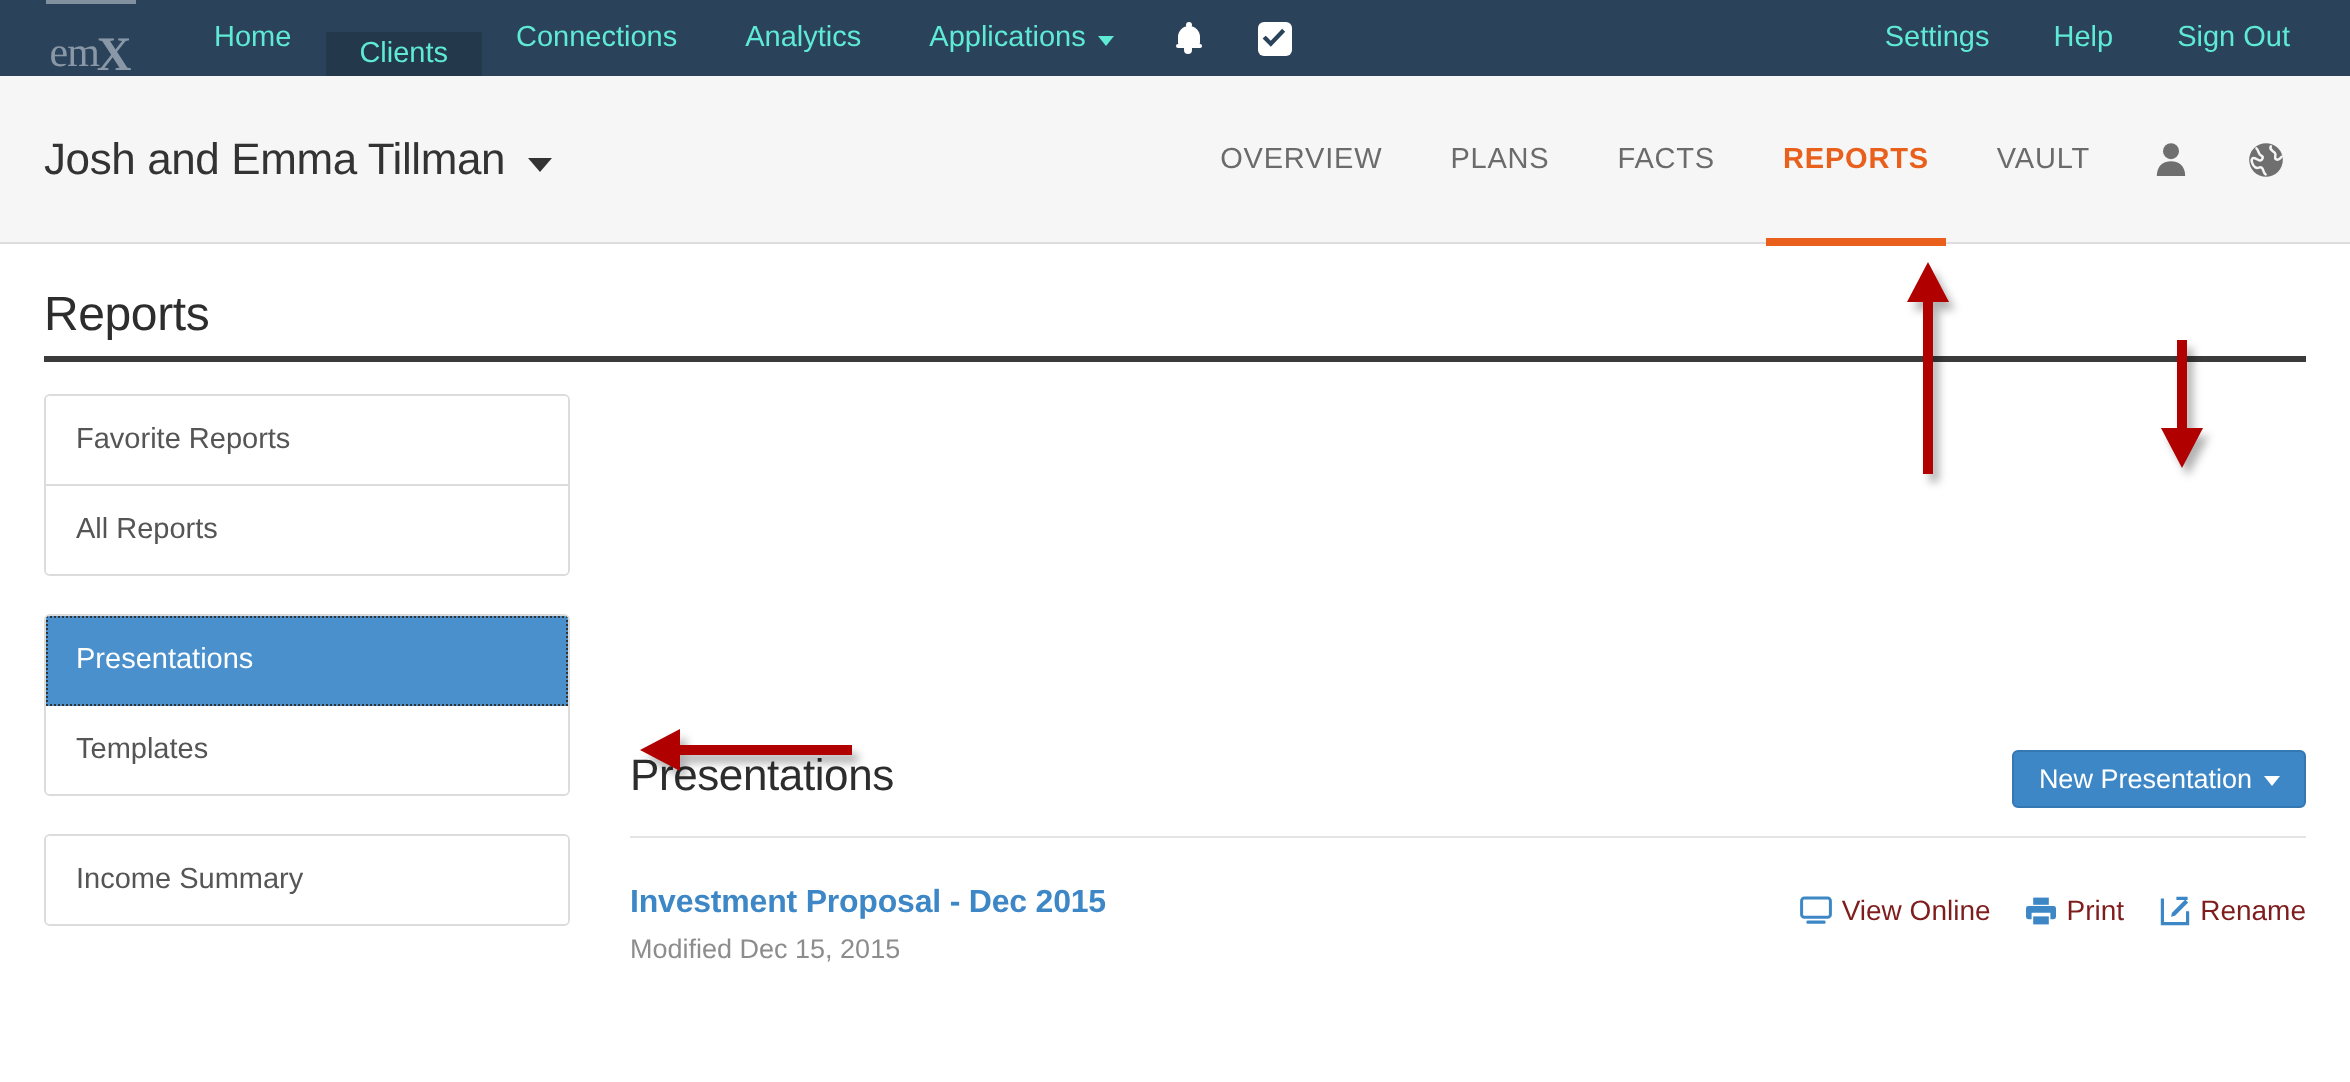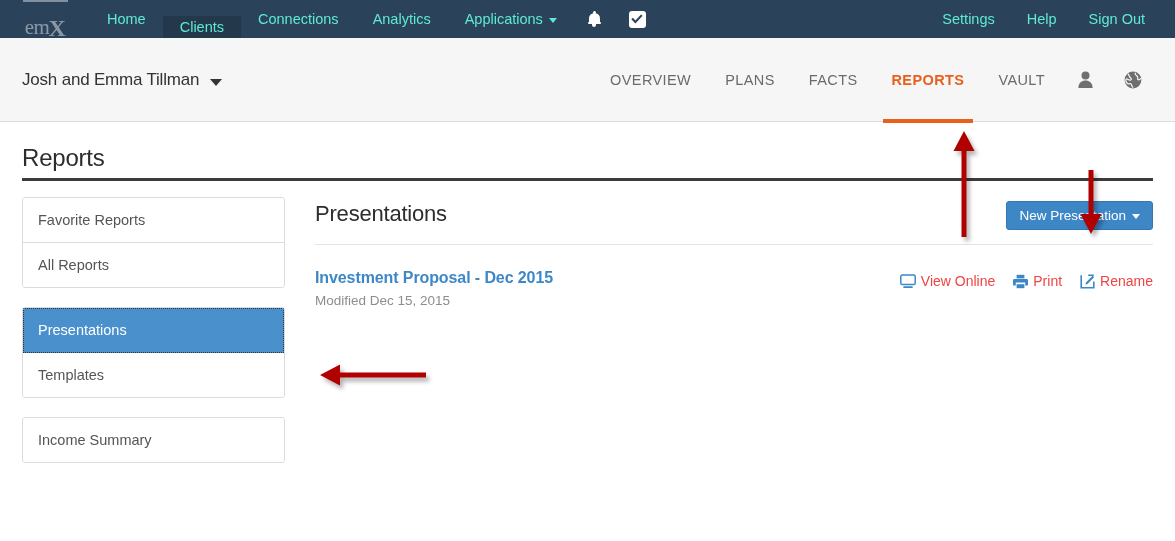--- a/index.html
+++ b/index.html
@@ -133,21 +133,21 @@
     height: 84px;
     background: #f6f6f6;
     border-bottom: 1px solid #dddddd;
     display: flex;
     align-items: center;
     padding-left: 22px;
     padding-right: 18px;
     position: relative;
   }
   .client-name {
-    font-size: 17px;
+    font-size: 22px;
     color: #333333;
     font-weight: 400;
     letter-spacing: -0.2px;
     display: flex;
     align-items: center;
     cursor: pointer;
   }
   .client-name .caret-down {
     border-left-width: 6px;
     border-right-width: 6px;
@@ -202,21 +202,21 @@
     padding-top: 22px;
     padding-bottom: 6px;
     letter-spacing: -0.2px;
   }
   .title-rule {
     height: 3px;
     background: #3b3b3b;
     margin-bottom: 16px;
   }
 
-  .columns { display: flex; align-items: flex-start; }
+  .columns { display: flex; align-items: flex-end; }
 
   
   .sidebar { width: 263px; flex: none; }
   .panel {
     border: 1px solid #dcdcdc;
     border-radius: 3px;
     background: #fff;
     margin-bottom: 19px;
     overflow: hidden;
   }
@@ -295,21 +295,21 @@
   .actions {
     display: flex;
     align-items: center;
     gap: 18px;
     padding-top: 4px;
   }
   .action {
     display: flex;
     align-items: center;
     gap: 5px;
-    color: #ef4444;
+    color: #7f1d1d;
     font-size: 14px;
     text-decoration: none;
     cursor: pointer;
     white-space: nowrap;
   }
 
   
   .arrow {
     position: absolute;
     pointer-events: none;

